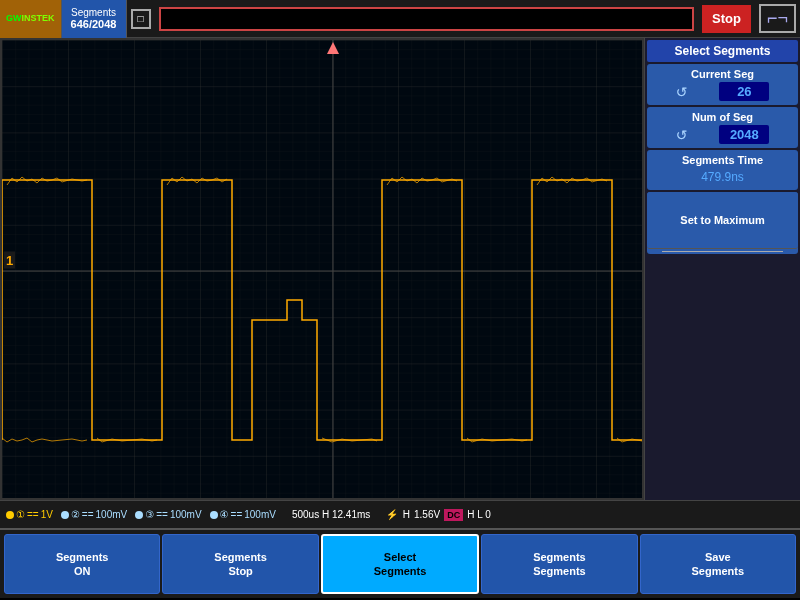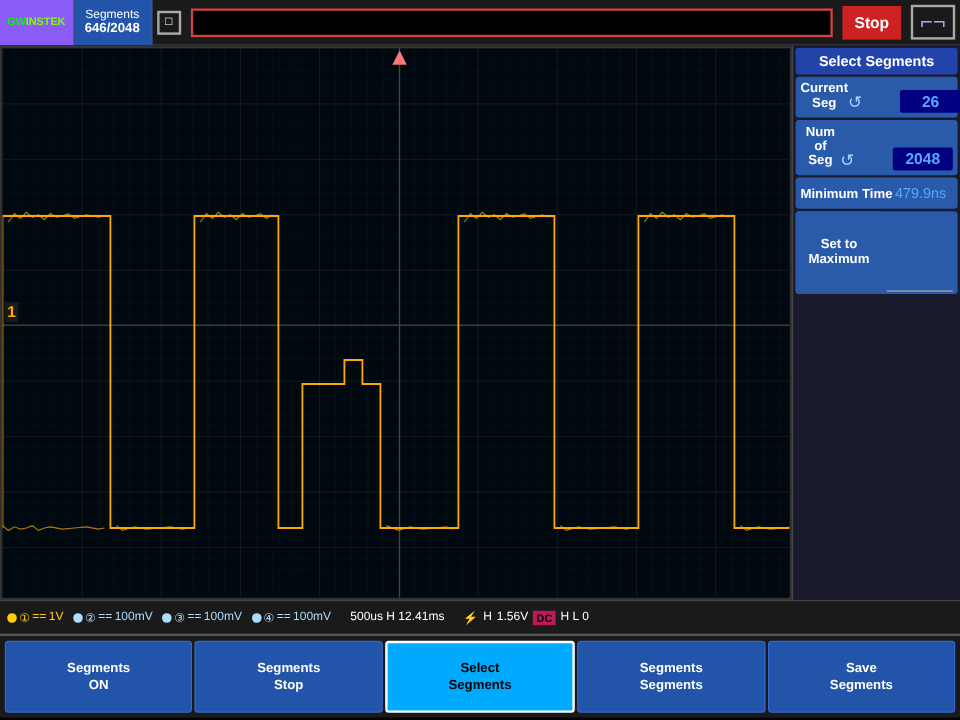--- a/index.html
+++ b/index.html
@@ -15,21 +15,21 @@
     
     #top-bar {
       display: flex;
       align-items: center;
       height: 38px;
       background: #1a1a1a;
       border-bottom: 1px solid #444;
     }
 
     #gwinstek-logo {
-      background: #8b5cf6;
+      background: #a16207;
       color: #7fff00;
       font-weight: bold;
       font-size: 13px;
       padding: 2px 6px;
       height: 38px;
       display: flex;
       align-items: center;
       border-right: 1px solid #555;
       min-width: 55px;
     }
@@ -115,21 +115,21 @@
       top: 50%;
       transform: translateY(-50%);
       color: #ffcc00;
       font-size: 14px;
       font-weight: bold;
       z-index: 5;
     }
 
     
     #right-panel {
-      width: 140px;
+      width: 156px;
       background: #1a1a2e;
       display: flex;
       flex-direction: column;
       gap: 2px;
       padding: 2px;
       border-left: 1px solid #444;
     }
 
     .panel-header {
       background: #2244aa;
@@ -139,22 +139,22 @@
       text-align: center;
       padding: 4px 2px;
       border-radius: 2px;
     }
 
     .panel-block {
       background: #2a5aaa;
       border-radius: 3px;
       padding: 4px;
       display: flex;
-      flex-direction: row;
-      align-items: flex-end;
+      flex-direction: column;
+      align-items: center;
     }
 
     .panel-block-label {
       color: #fff;
       font-size: 11px;
       font-weight: bold;
       text-align: center;
       margin-bottom: 2px;
     }
 
@@ -433,21 +433,21 @@
 
     <div class="panel-block">
       <div class="panel-block-label">Num of Seg</div>
       <div class="panel-block-row">
         <span class="reset-icon">↺</span>
         <div class="panel-value">2048</div>
       </div>
     </div>
 
     <div class="panel-block">
-      <div class="panel-block-label">Minimum Time</div>
+      <div class="panel-block-label">Segments Time</div>
       <div class="panel-value-time">479.9ns</div>
     </div>
 
     <div class="panel-block" style="padding:0; background:#2a5aaa;">
       <div class="panel-action-btn">Set to Maximum</div>
       <div class="divider-line"></div>
     </div>
   </div>
 
 </div>

